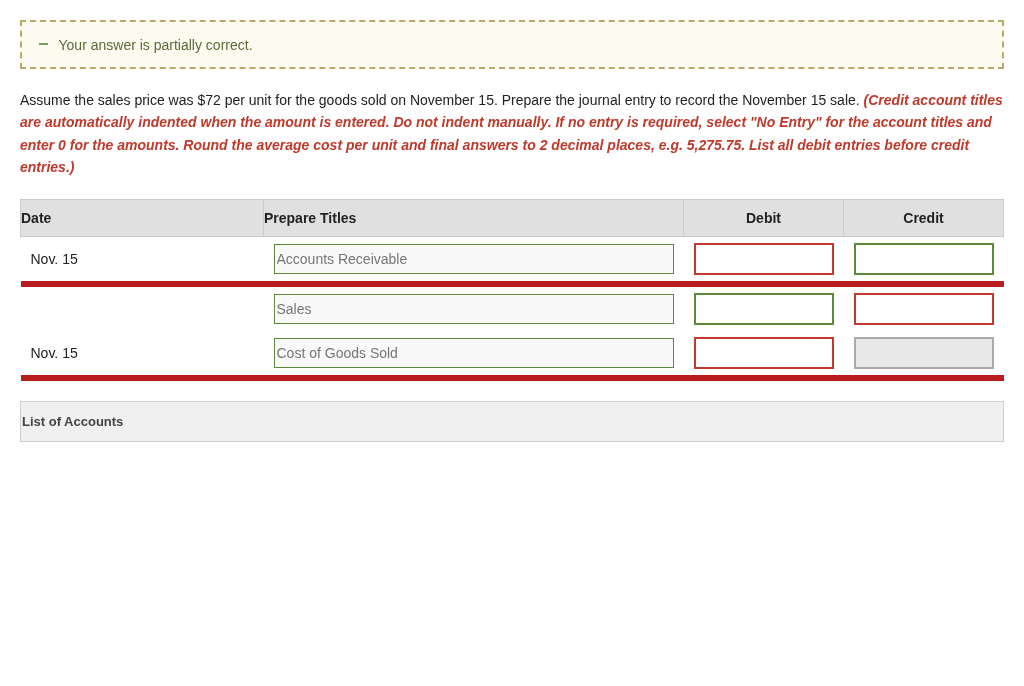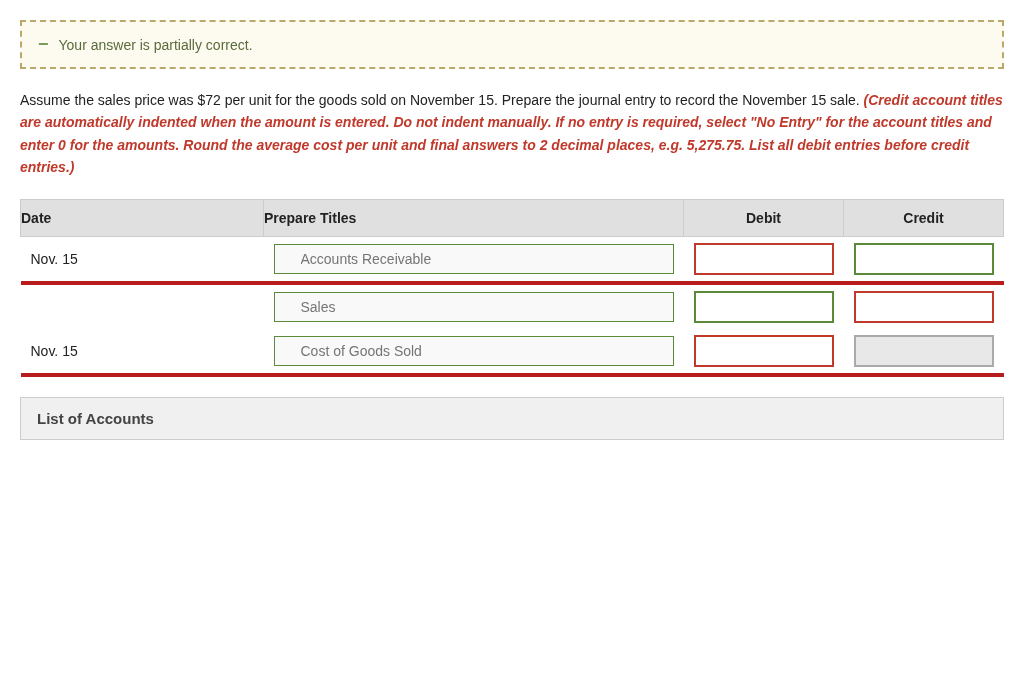--- a/index.html
+++ b/index.html
@@ -81,21 +81,21 @@
     .journal-table tbody td.date-cell {
       white-space: nowrap;
       font-size: 14px;
       padding-right: 8px;
       vertical-align: top;
       padding-top: 14px;
     }
 
     .account-input {
       width: 100%;
-      padding: 6px 26px;
+      padding: 6px 2px;
       border: 1px solid #bbb;
       background: #f9f9f9;
       color: #888;
       font-size: 14px;
       outline: none;
     }
 
     .account-input.correct {
       border-color: #5a8a3a;
       border-width: 1.5px;
@@ -126,29 +126,29 @@
       color: #222;
     }
 
     .col-account { width: 420px; }
     .col-debit { width: 160px; }
     .col-credit { width: 160px; }
 
     .list-of-accounts {
       border: 1px solid #ccc;
       background: #f0f0f0;
-      padding: 12px 16px;
+      padding: 12px 1px;
       margin-top: 20px;
-      font-size: 15px;
+      font-size: 13px;
       font-weight: bold;
       color: #444;
     }
 
     .row-group {
-      border-bottom: 4px solid #b91c1c;
+      border-bottom: 6px solid #b91c1c;
     }
   </style>
 </head>
 <body>
 
 <div class="alert-box">
   <span class="minus-icon">−</span>
   <span class="alert-text">Your answer is partially correct.</span>
 </div>
 

